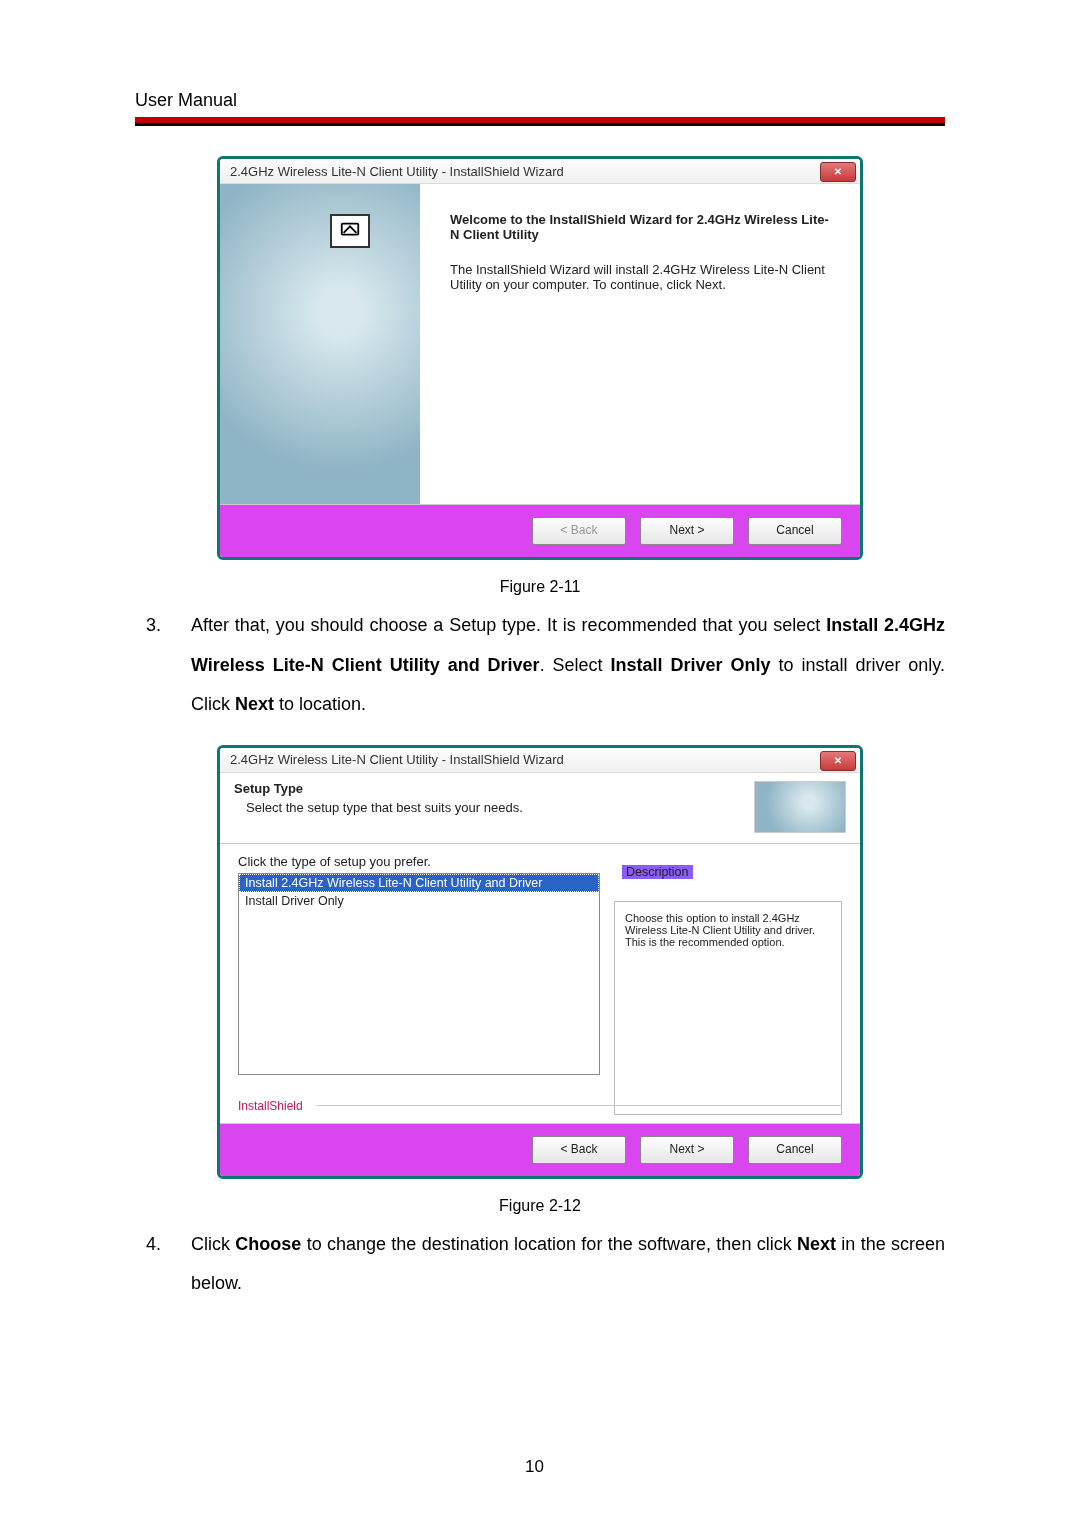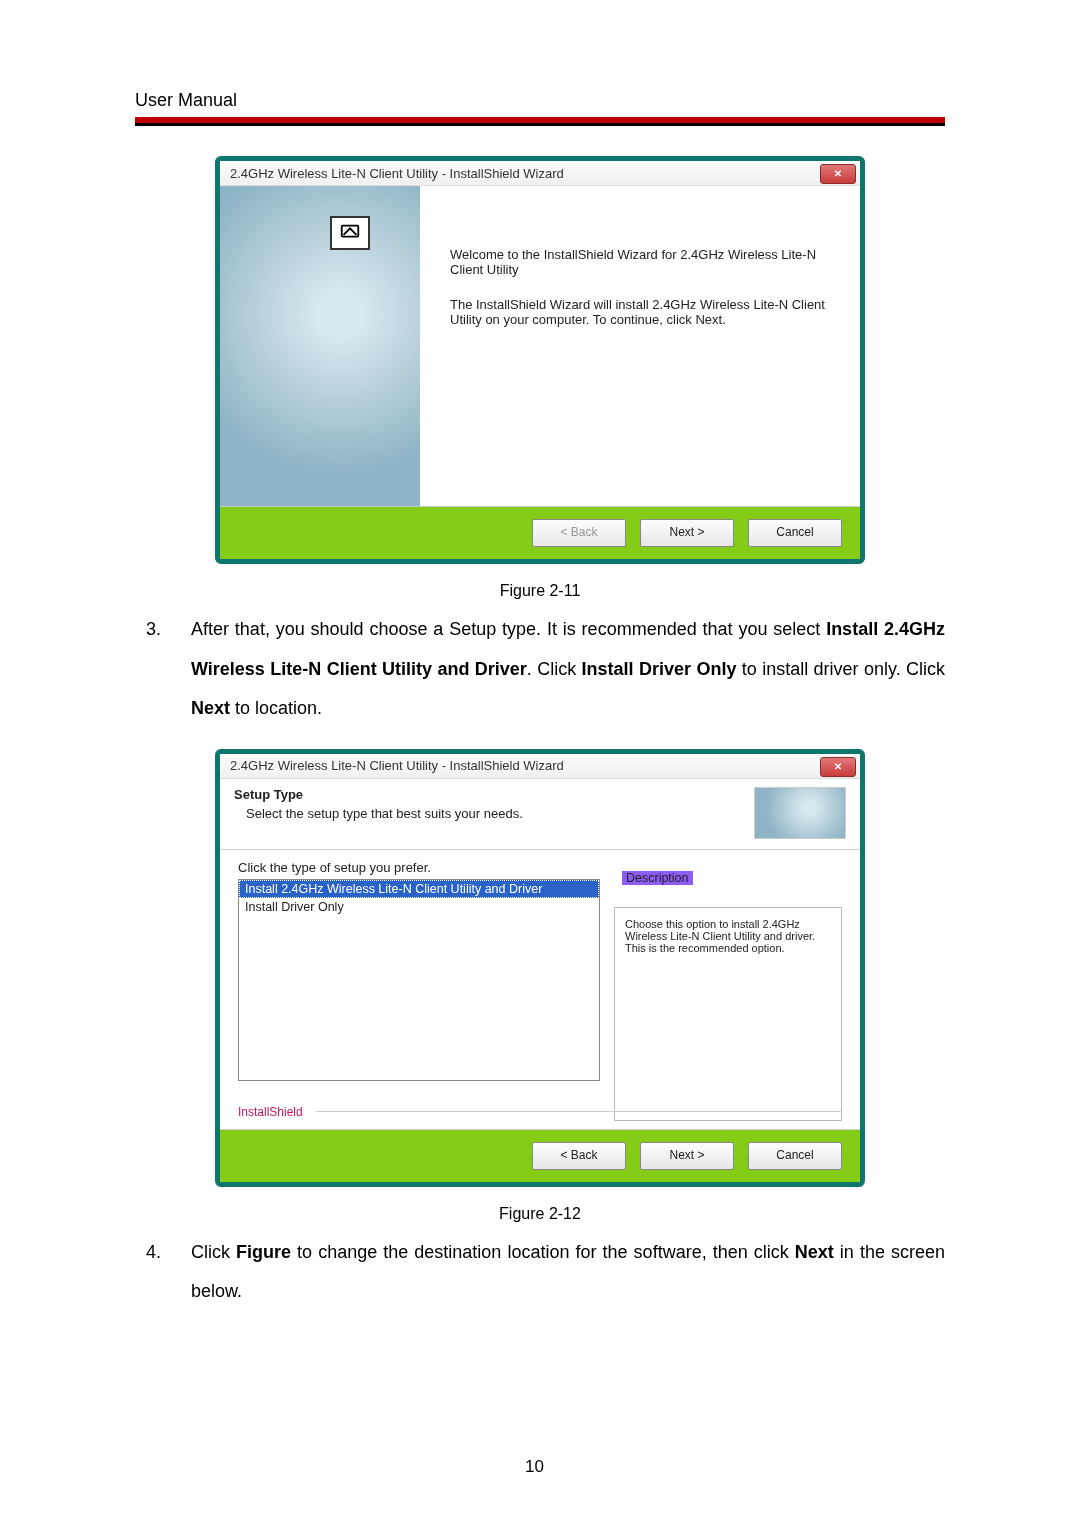--- a/index.html
+++ b/index.html
@@ -36,21 +36,21 @@
   }
   .header-rule-black {
     height: 3px;
     background: #000;
   }
 
   
   .dialog {
     width: 640px;
     margin: 30px auto 0 auto;
-    border: 5px solid #0f766e;
+    border: 3px solid #0f766e;
     border-radius: 6px;
     background: #fff;
     font-family: Tahoma, Arial, sans-serif;
     overflow: hidden;
   }
   .dialog-titlebar {
     height: 24px;
     background: linear-gradient(#fdfdfd,#f0f0f0);
     border-bottom: 1px solid #ddd;
     position: relative;
@@ -100,32 +100,31 @@
     justify-content: center;
   }
   .d1-monitor svg { width: 22px; height: 22px; }
   .d1-right {
     flex: 1;
     padding: 28px 30px 0 30px;
     font-size: 13px;
     color: #222;
   }
   .d1-right .heading {
-    font-weight: normal;
+    font-weight: bold;
     margin-bottom: 20px;
-    margin-top: 33px;
   }
   .dialog-buttons {
     height: 52px;
     display: flex;
     align-items: center;
     justify-content: flex-end;
     padding-right: 18px;
     gap: 14px;
-    background: #84cc16;
+    background: #d946ef;
   }
   .win-btn {
     width: 92px;
     height: 26px;
     border: 1px solid #888;
     background: linear-gradient(#fdfdfd,#e6e6e6);
     font-size: 12px;
     color: #222;
     border-radius: 2px;
     text-align: center;
@@ -280,21 +279,21 @@
       <div class="win-btn">Next &gt;</div>
       <div class="win-btn">Cancel</div>
     </div>
   </div>
 
   <div class="caption">Figure 2-11</div>
 
   <div class="step-row body-text">
     <div class="step-num">3.</div>
     <div>
-      <span>After that, you should choose a Setup type. It is recommended that you select </span><b>Install 2.4GHz Wireless Lite-N Client Utility and Driver</b><span>. Click </span><b>Install Driver Only</b><span> to install driver only. Click </span><b>Next</b><span> to location.</span>
+      <span>After that, you should choose a Setup type. It is recommended that you select </span><b>Install 2.4GHz Wireless Lite-N Client Utility and Driver</b><span>. Select </span><b>Install Driver Only</b><span> to install driver only. Click </span><b>Next</b><span> to location.</span>
     </div>
   </div>
 
   <div class="dialog" style="margin-top:20px;">
     <div class="dialog-titlebar">
       <span>2.4GHz Wireless Lite-N Client Utility - InstallShield Wizard</span>
       <div class="close-btn"></div>
     </div>
     <div class="d2-body">
       <div class="d2-header">
@@ -325,19 +324,19 @@
       <div class="win-btn">Next &gt;</div>
       <div class="win-btn">Cancel</div>
     </div>
   </div>
 
   <div class="caption">Figure 2-12</div>
 
   <div class="step-row body-text">
     <div class="step-num">4.</div>
     <div>
-      <span>Click </span><b>Figure</b><span> to change the destination location for the software, then click </span><b>Next</b><span> in the screen below.</span>
+      <span>Click </span><b>Choose</b><span> to change the destination location for the software, then click </span><b>Next</b><span> in the screen below.</span>
     </div>
   </div>
 
   <div class="page-num">10</div>
 
 </div>
 
 </body></html>

